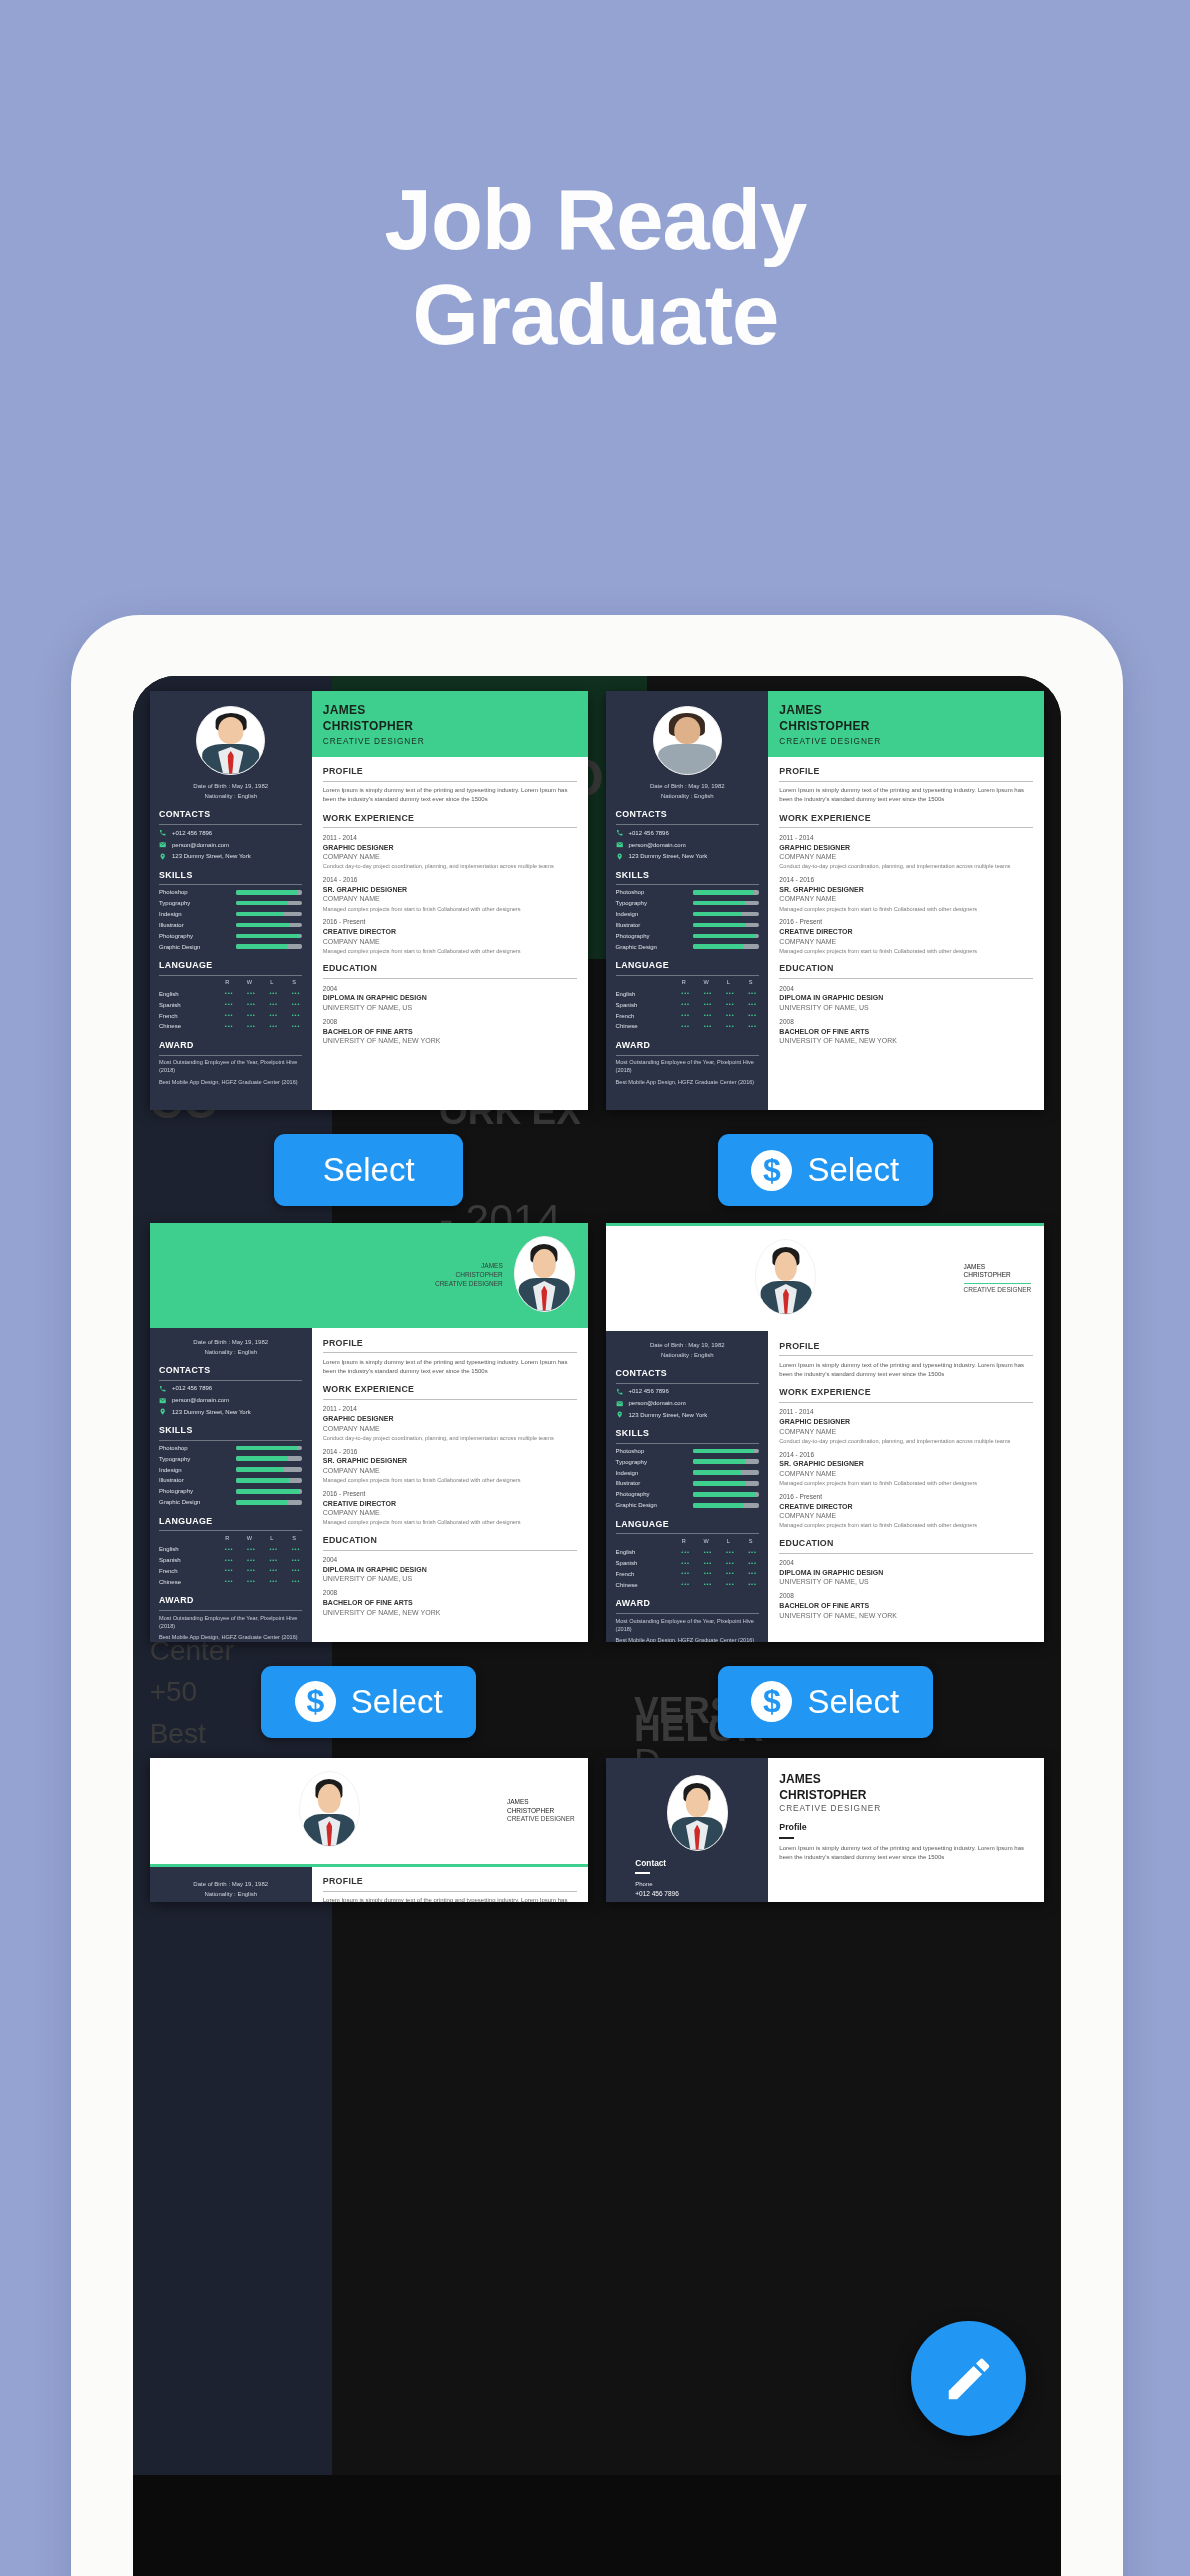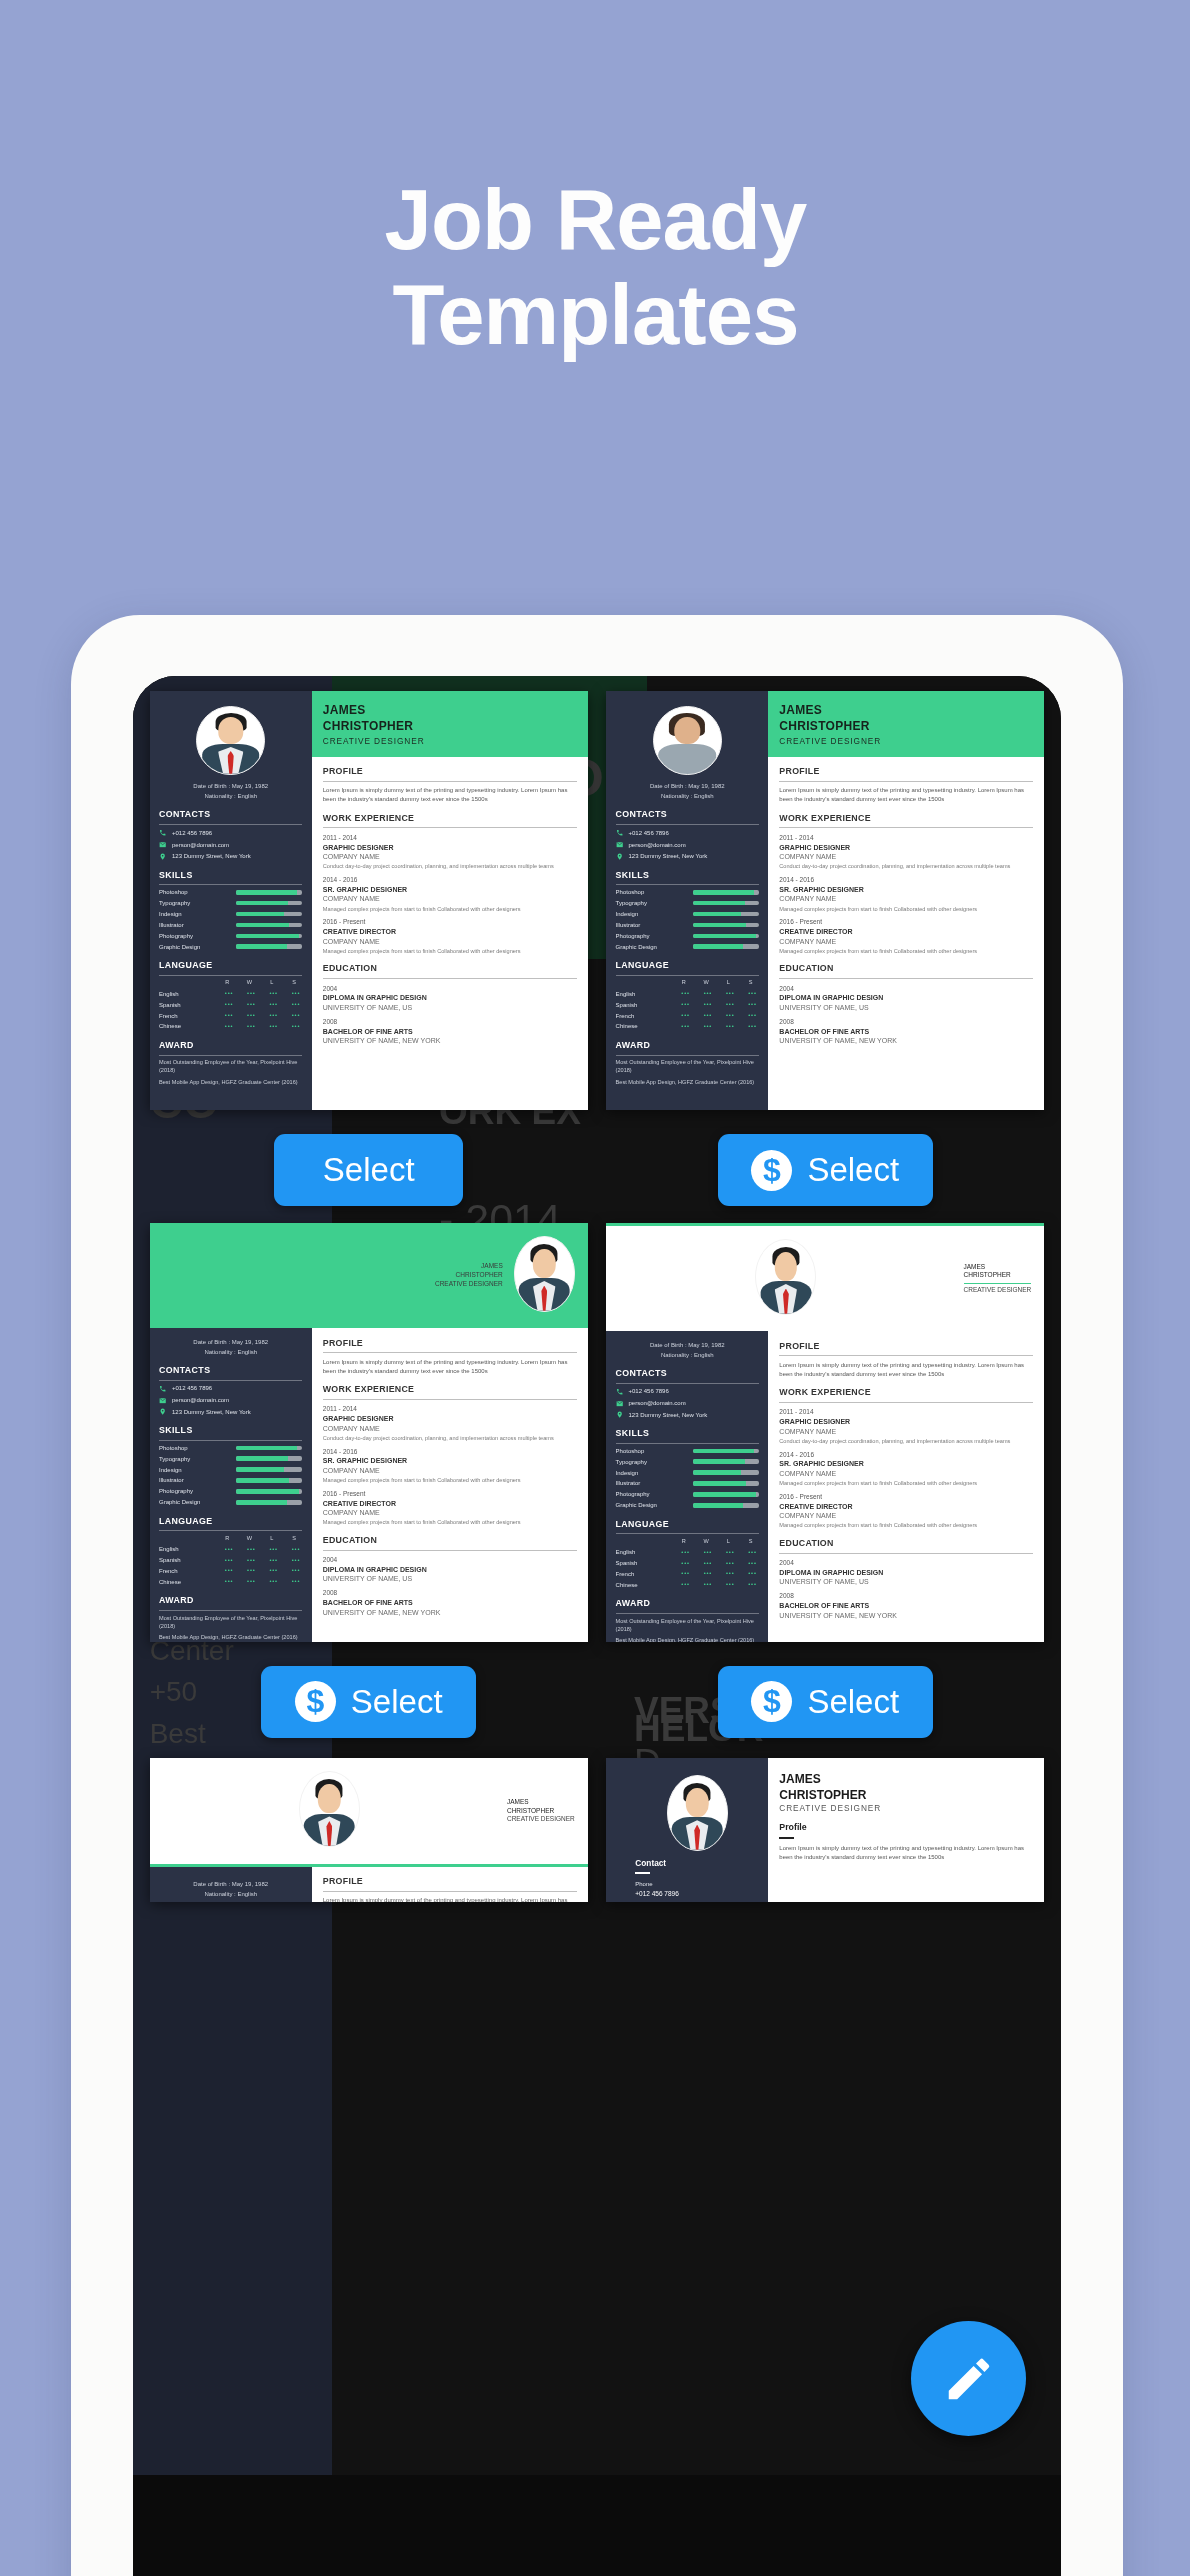--- a/index.html
+++ b/index.html
@@ -293,21 +293,21 @@
     display: flex; align-items: center; justify-content: center;
     box-shadow: 0 5.6px 16.7px rgba(0,0,0,.5);
     z-index: 30;
   }
 </style>
 </head>
 <body>
 
 <div class="promo-head">
   <span class="ln">Job Ready</span>
-  <span class="ln">Templates</span>
+  <span class="ln">Graduate</span>
 </div>
 
 <div class="phone">
  <div class="screen">
 
 
 
   <div class="gallery">
 
     <div class="bg-ghost">

